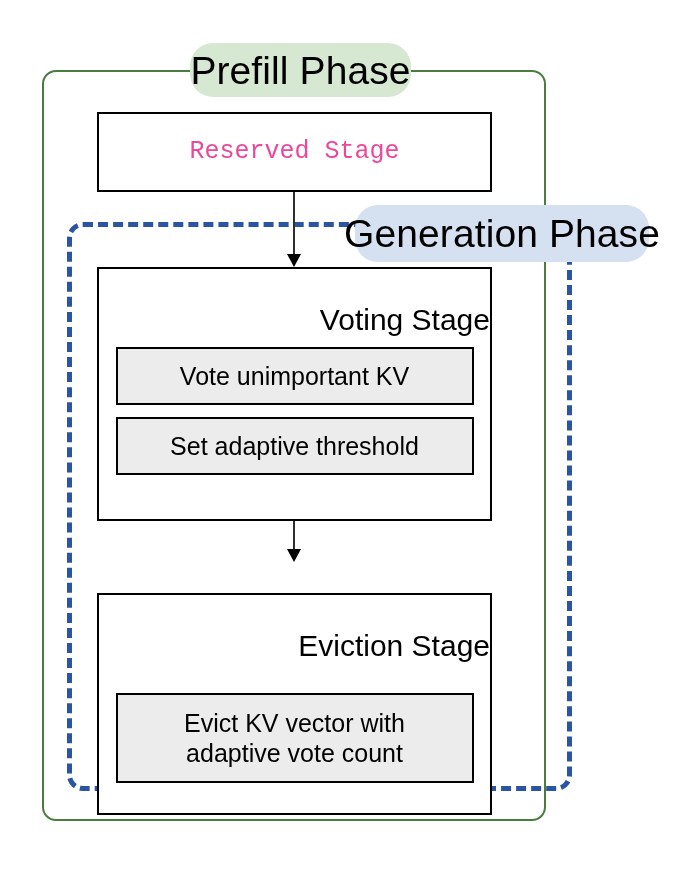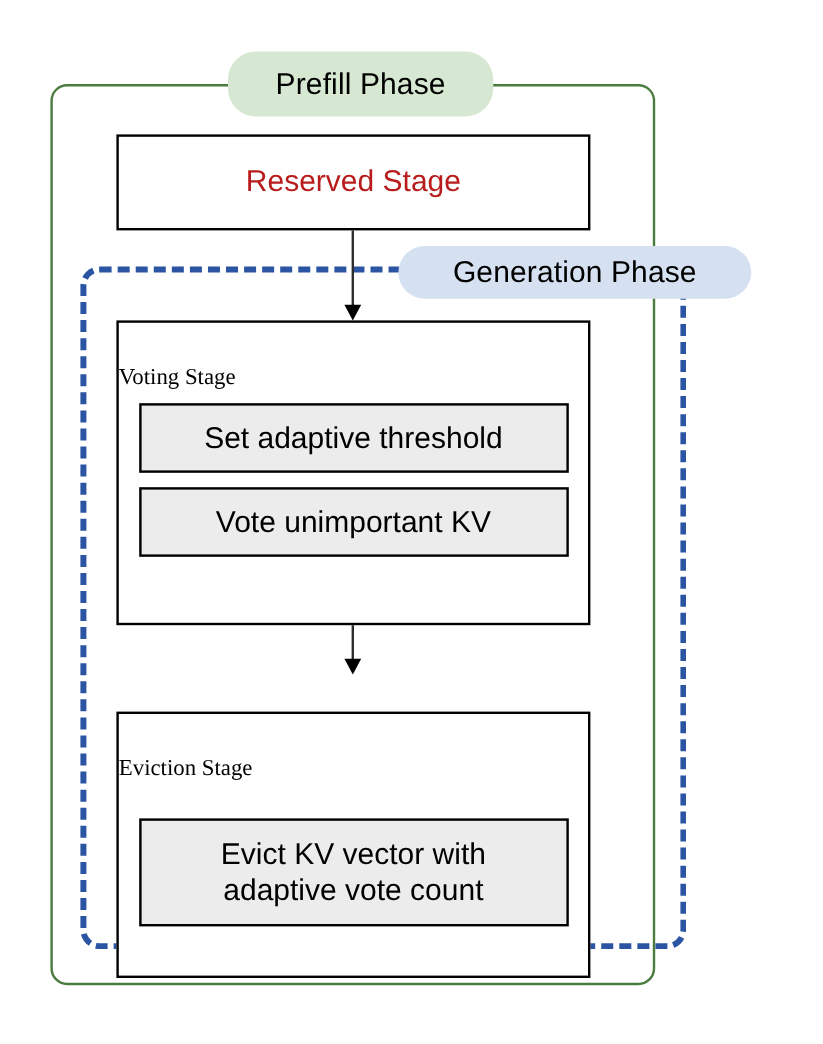--- a/index.html
+++ b/index.html
@@ -46,39 +46,39 @@
     z-index: 2;
   }
 
   
   .phase-label {
     position: absolute;
     box-sizing: border-box;
     display: flex;
     align-items: center;
     justify-content: center;
-    font-size: 25px;
+    font-size: 39px;
     line-height: 1;
     letter-spacing: 0.1px;
     white-space: nowrap;
     z-index: 6;
     border-radius: 23px;
   }
   #prefill-phase-label {
     left: 190px;
     top: 43px;
     width: 221px;
     height: 54px;
     background: #D7E8D2;
   }
   #generation-phase-label {
-    left: 332px;
+    left: 355px;
     top: 205px;
     width: 294px;
-    height: 44px;
+    height: 57px;
     background: #D5E0F0;
   }
 
   
   .stage-box {
     position: absolute;
     box-sizing: border-box;
     background: #ffffff;
     border: 2.5px solid #000000;
     z-index: 4;
@@ -103,33 +103,33 @@
     left: 97px;
     top: 593px;
     width: 395px;
     height: 222px;
   }
 
   .stage-title {
     text-align: right;
     font-size: 25px;
     line-height: 1.18;
-    color: #b91c1c;
+    color: #ec4899;
+    font-family: Liberation Mono, monospace;
   }
   #reserved-stage-box .stage-title {
     font-size: 25px;
   }
   .stage-title-block {
     width: 100%;
-    text-align: left;
+    text-align: right;
     padding-top: 36px;
     padding-bottom: 12px;
-    font-size: 19px;
+    font-size: 30px;
     line-height: 1;
-    font-family: Liberation Serif, serif;
   }
 
   
   .substep {
     box-sizing: border-box;
     margin: 0 auto 12px auto;
     width: 358px;
     background: #ECECEC;
     border: 2.5px solid #000000;
     display: flex;
@@ -202,22 +202,22 @@
     <div class="stage-title">Reserved Stage</div>
   </div>
 
   <div class="arrow" id="arrow-reserved-to-voting">
     <div class="arrow-line"></div>
     <div class="arrow-head"></div>
   </div>
 
   <div class="stage-box" id="voting-stage-box">
     <div class="stage-title-block">Voting Stage</div>
+    <div class="substep substep-single">Vote unimportant KV</div>
     <div class="substep substep-single">Set adaptive threshold</div>
-    <div class="substep substep-single">Vote unimportant KV</div>
   </div>
 
   <div class="arrow" id="arrow-voting-to-eviction">
     <div class="arrow-line"></div>
     <div class="arrow-head"></div>
   </div>
 
   <div class="stage-box" id="eviction-stage-box">
     <div class="stage-title-block">Eviction Stage</div>
     <div class="substep substep-double">

